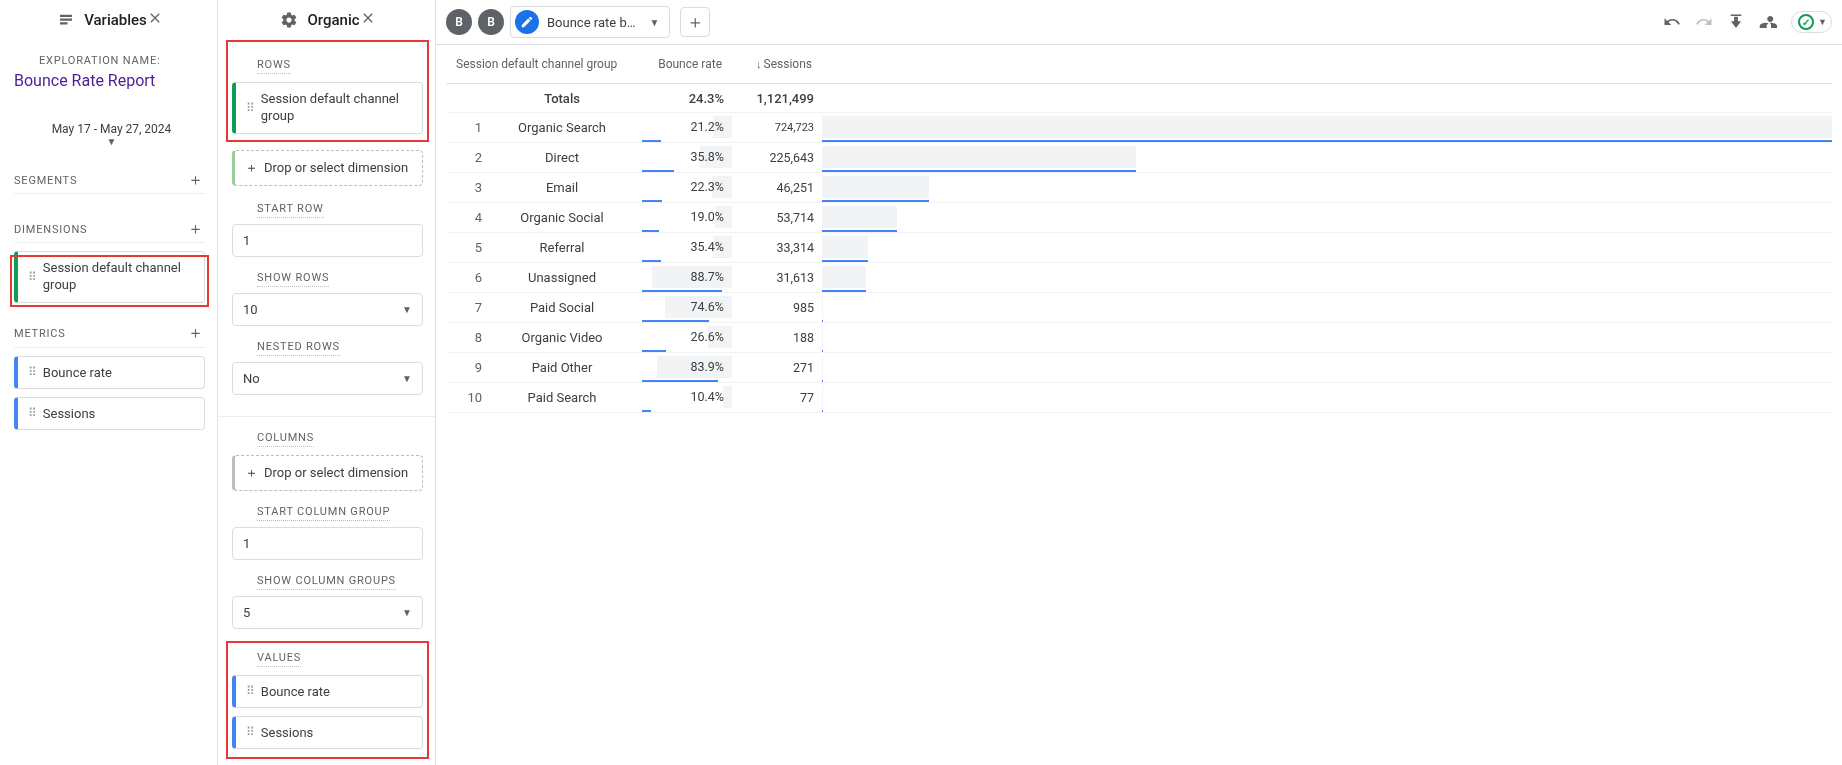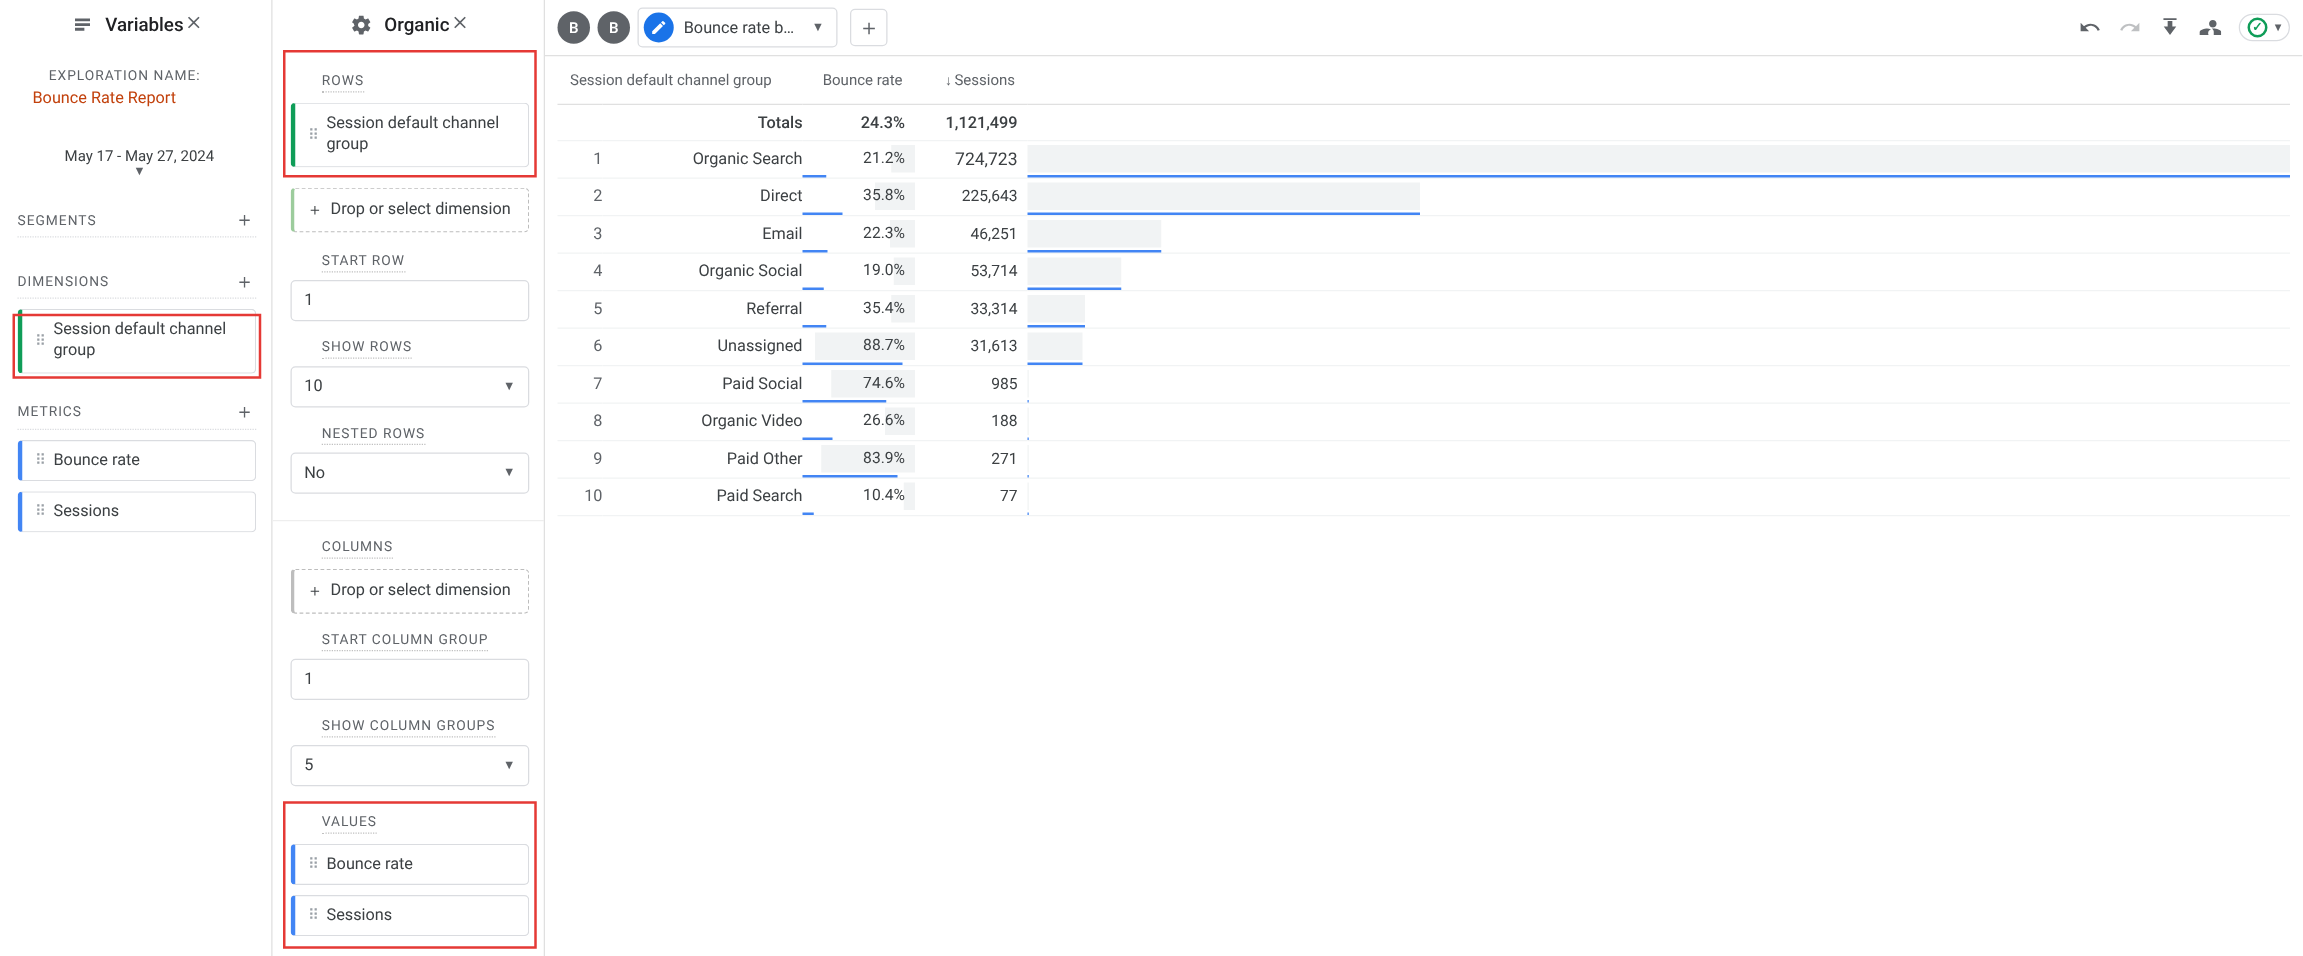--- a/index.html
+++ b/index.html
@@ -15,21 +15,21 @@
   .panel-header { display:flex; align-items:center; justify-content:center; padding:10px 12px 10px 14px; font-size:15px; font-weight:500; color:#202124; }
   .panel-header .title { display:flex; align-items:center; gap:8px; }
   .icon { display:inline-flex; align-items:center; justify-content:center; width:20px; height:20px; color:#5f6368; }
   .close-x { cursor:pointer; color:#5f6368; }
 
   .panel-body { padding:0 12px 20px 14px; overflow-y:auto; }
   .panel-body::-webkit-scrollbar { width:10px; }
   .panel-body::-webkit-scrollbar-thumb { background:#dadce0; border-radius:5px; }
 
   .field-label-small { font-size:11px; letter-spacing:.8px; color:#5f6368; margin:14px 0 4px; text-transform:uppercase;padding-left:25px; }
-  .field-value { font-size:13px; color:#c2410c;margin-left:12px; }
+  .field-value { font-size:16px; color:#4c1d95; }
 
   .date-picker { display:flex; align-items:center; justify-content:space-between; padding:6px 4px 6px 8px; margin-top:4px; cursor:pointer;flex-direction:column; }
   .date-picker .caret { font-size:10px; color:#5f6368; }
 
   .section-head { display:flex; align-items:center; justify-content:space-between; margin-top:18px; padding-bottom:4px; border-bottom:1px dotted #dadce0; font-size:11px; letter-spacing:.8px; color:#5f6368; text-transform:uppercase; }
   .add-btn { width:18px; height:18px; display:flex; align-items:center; justify-content:center; cursor:pointer; color:#5f6368; font-size:16px; }
 
   .chip { display:flex; align-items:center; gap:8px; background:#fff; border:1px solid #dadce0; border-radius:4px; padding:8px 10px; margin-top:8px; font-size:13px; position:relative; cursor:grab; }
   .chip.green { border-left:4px solid #0f9d58; }
   .chip.blue  { border-left:4px solid #4285f4; }
@@ -63,21 +63,21 @@
   .status-pill .dot { width:16px; height:16px; border-radius:50%; border:2px solid #0f9d58; display:flex; align-items:center; justify-content:center; color:#0f9d58; font-size:10px; font-weight:bold;}
   .status-pill .caret { font-size:9px; color:#5f6368; }
 
   
   .table-wrap { padding:0 10px; }
   table.data { border-collapse:collapse; width:100%; table-layout:fixed; }
   table.data th { text-align:right; font-weight:400; font-size:12px; color:#5f6368; padding:12px 10px; border-bottom:1px solid #e0e0e0; }
   table.data th.left { text-align:left; }
   table.data td { font-size:13px; padding:0; border-bottom:1px solid #f1f3f4; height:29px; vertical-align:middle; }
   .col-idx { width:36px; text-align:right; padding-right:12px; color:#5f6368; font-size:12px;}
-  .col-name { width:150px; text-align:right; padding-left:6px; }
+  .col-name { width:150px; text-align:center; padding-left:6px; }
   
   .totals-row td { border-bottom:1px solid #e0e0e0; font-weight:500; height:40px;}
   
   .metric-cell { position:relative; height:29px; }
   .metric-cell .val { position:absolute; right:8px; top:6px; font-size:12.5px; z-index:2; }
   .metric-cell .fill { position:absolute; right:0; top:3px; height:22px; background:#f1f3f4; z-index:1; }
   .metric-cell .under { position:absolute; left:0; bottom:0; height:2px; background:#4285f4; }
 
   .bar-cell { position:relative; height:29px; }
   .bar-cell .fill { position:absolute; left:0; top:3px; height:22px; background:#f1f3f4; }
@@ -304,21 +304,21 @@
         <tr>
               <td class="col-idx">1</td>
               <td class="col-name">Organic Search</td>
               <td>
                 <div class="metric-cell">
                   <div class="fill" style="width: 21.2%;"></div>
                   <div class="under" style="width: 21.2%;"></div>
                   <div class="val">21.2%</div>
                 </div>
               </td>
-              <td style="text-align: right; padding-right: 8px; font-size: 14px;">724,723</td>
+              <td style="text-align: right; padding-right: 8px; font-size: 11px;">724,723</td>
               <td>
                 <div class="bar-cell">
                   <div class="fill" style="width: 100%;"></div>
                   <div class="under" style="width: 100%;"></div>
                 </div>
               </td>
             </tr>
             <tr>
               <td class="col-idx">2</td>
               <td class="col-name">Direct</td>

